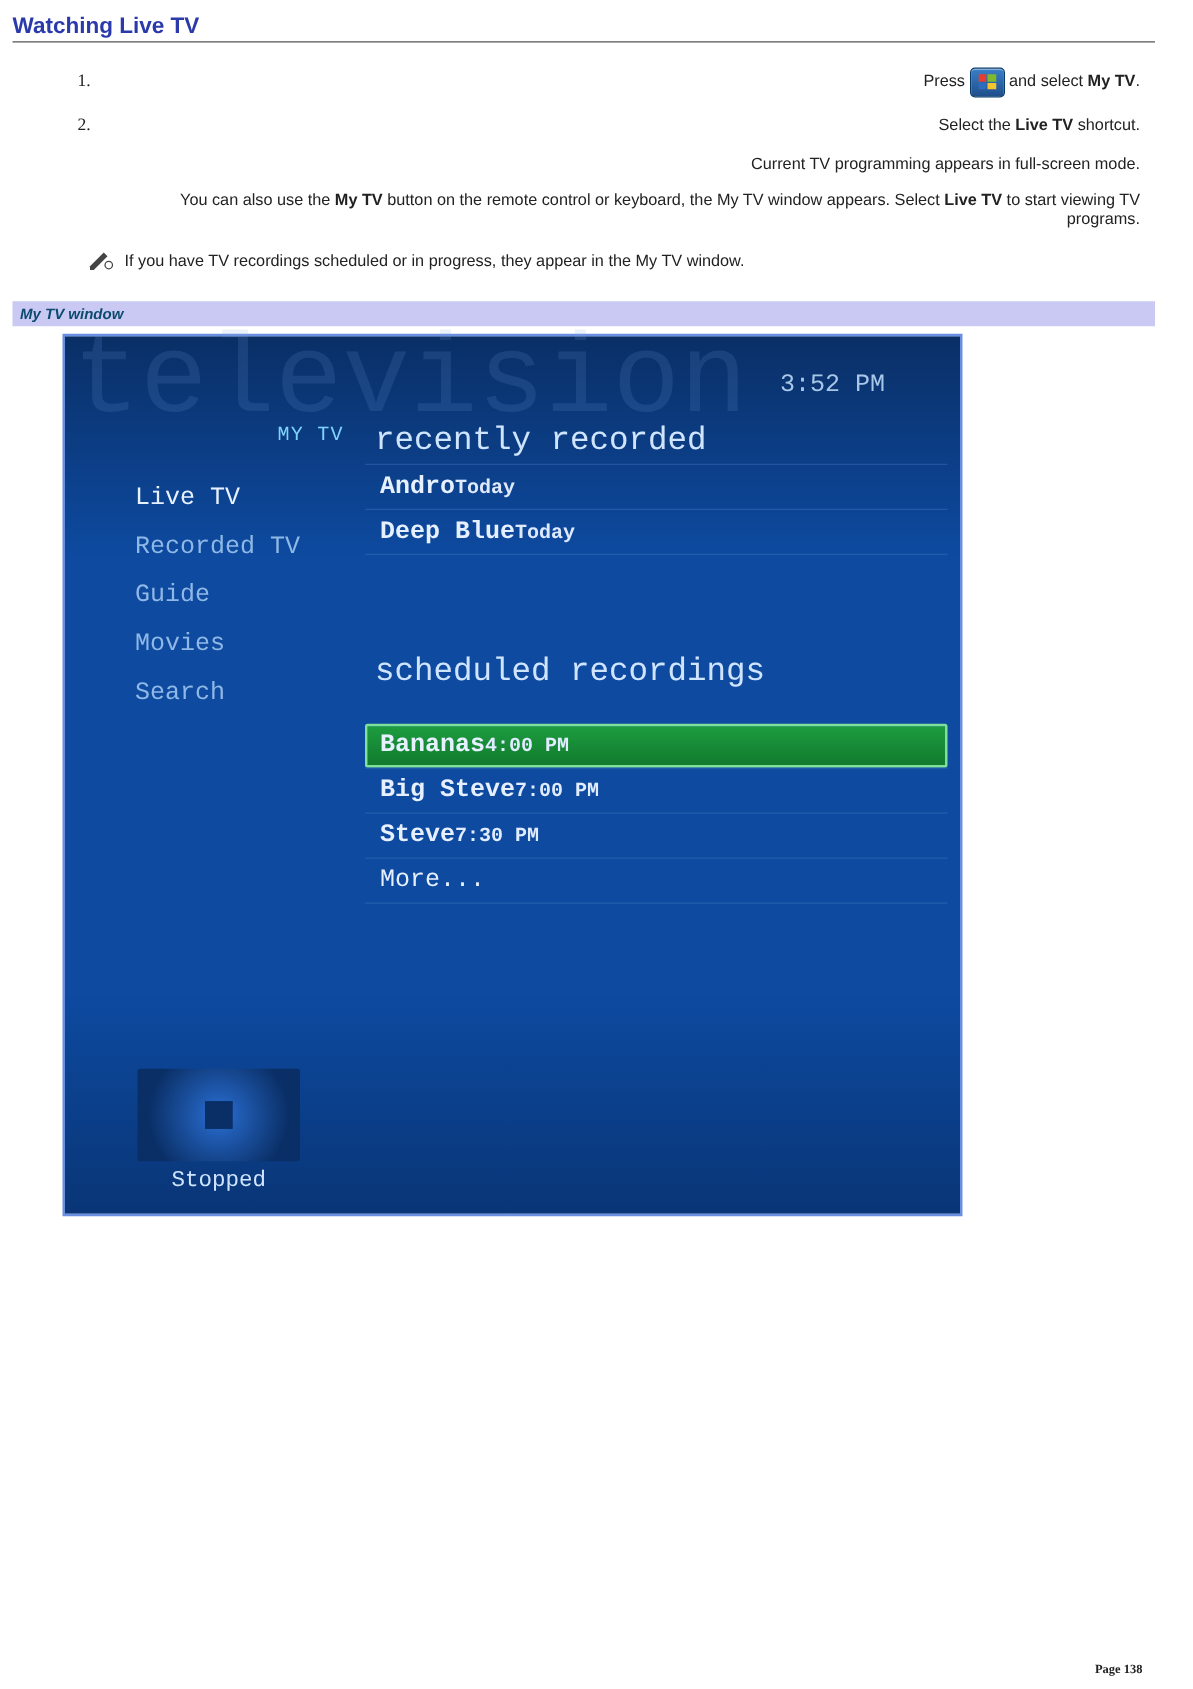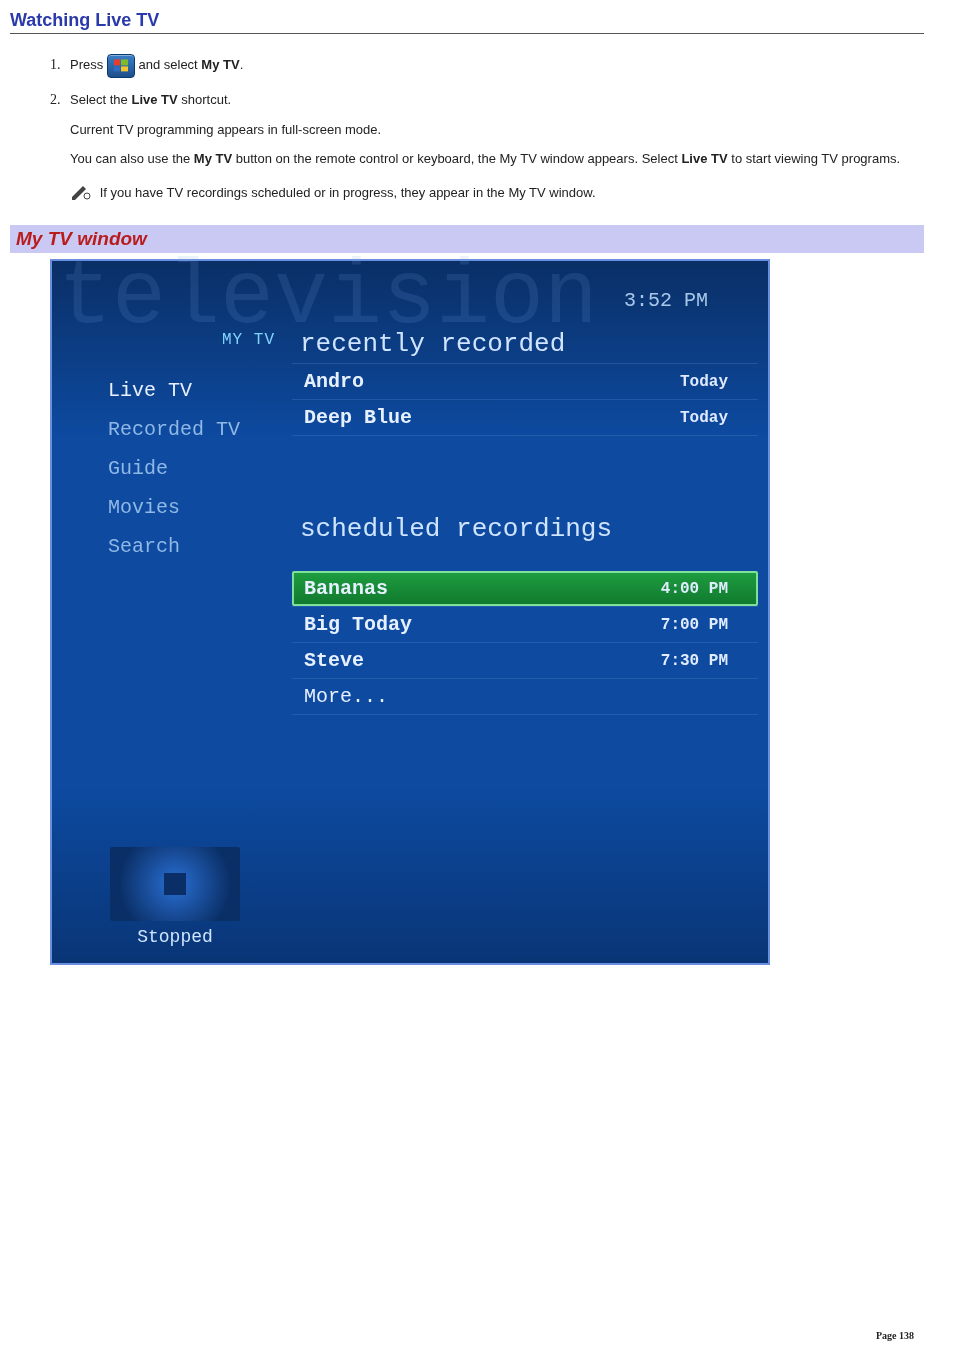--- a/index.html
+++ b/index.html
@@ -13,22 +13,23 @@
   }
   .section-title {
     color: #2a3aab;
     font-weight: bold;
     font-size: 18px;
     padding-bottom: 2px;
     border-bottom: 1px solid #555;
     margin-bottom: 20px;
   }
   ol {
-    margin: 0;
+    margin: 12px;
     padding-left: 54px;
+    text-align: right;
   }
   ol li {
     font-family: "Times New Roman", serif;
     font-size: 14px;
     margin-bottom: 14px;
     padding-left: 6px;
   }
   ol li .body-text {
     font-family: Verdana, Arial, sans-serif;
     font-size: 13px;
@@ -69,24 +70,24 @@
     grid-template-rows: 1fr 1fr;
     gap: 1px;
   }
   .win-btn .flag div:nth-child(1){ background:#e83c2e; }
   .win-btn .flag div:nth-child(2){ background:#7fba2c; }
   .win-btn .flag div:nth-child(3){ background:#2f6cc0; }
   .win-btn .flag div:nth-child(4){ background:#f5c42e; }
 
   .caption-bar {
     background: #c9c9f3;
-    color: #b91c1c;
+    color: #0c4a6e;
     font-style: italic;
     font-weight: bold;
-    font-size: 19px;
+    font-size: 12px;
     padding: 3px 6px;
     margin-top: 22px;
   }
 
   
   .mc-frame {
     margin: 6px 0 0 40px;
     width: 720px;
     height: 706px;
     box-sizing: border-box;
@@ -130,21 +131,20 @@
     bottom: 10px;
   }
   .mc-section-title {
     color: #cfe4ff;
     font-size: 26px;
     font-weight: 300;
     margin: 8px 0 4px 8px;
   }
   .mc-row {
     display: flex;
-    justify-content: space-between;
     align-items: center;
     padding: 6px 30px 6px 12px;
     font-size: 20px;
     color: #e6f0ff;
     border-top: 1px solid rgba(70,120,190,0.4);
   }
   .mc-row.highlight {
     background: linear-gradient(#1d9c3f, #117a2e);
     border: 2px solid #7fe09a;
     border-radius: 2px;
@@ -280,21 +280,21 @@
 
     <div style="height:70px"></div>
 
     <div class="mc-section-title">scheduled recordings</div>
     <div class="mc-list">
       <div class="mc-row highlight">
         <span class="title">Bananas</span>
         <span class="time">4:00 PM</span>
       </div>
       <div class="mc-row">
-        <span class="title">Big Today</span>
+        <span class="title">Big Steve</span>
         <span class="time">7:00 PM</span>
       </div>
       <div class="mc-row">
         <span class="title">Steve</span>
         <span class="time">7:30 PM</span>
       </div>
       <div class="mc-row">
         <span class="title" style="font-weight:normal">More...</span>
         <span class="time"></span>
       </div>

